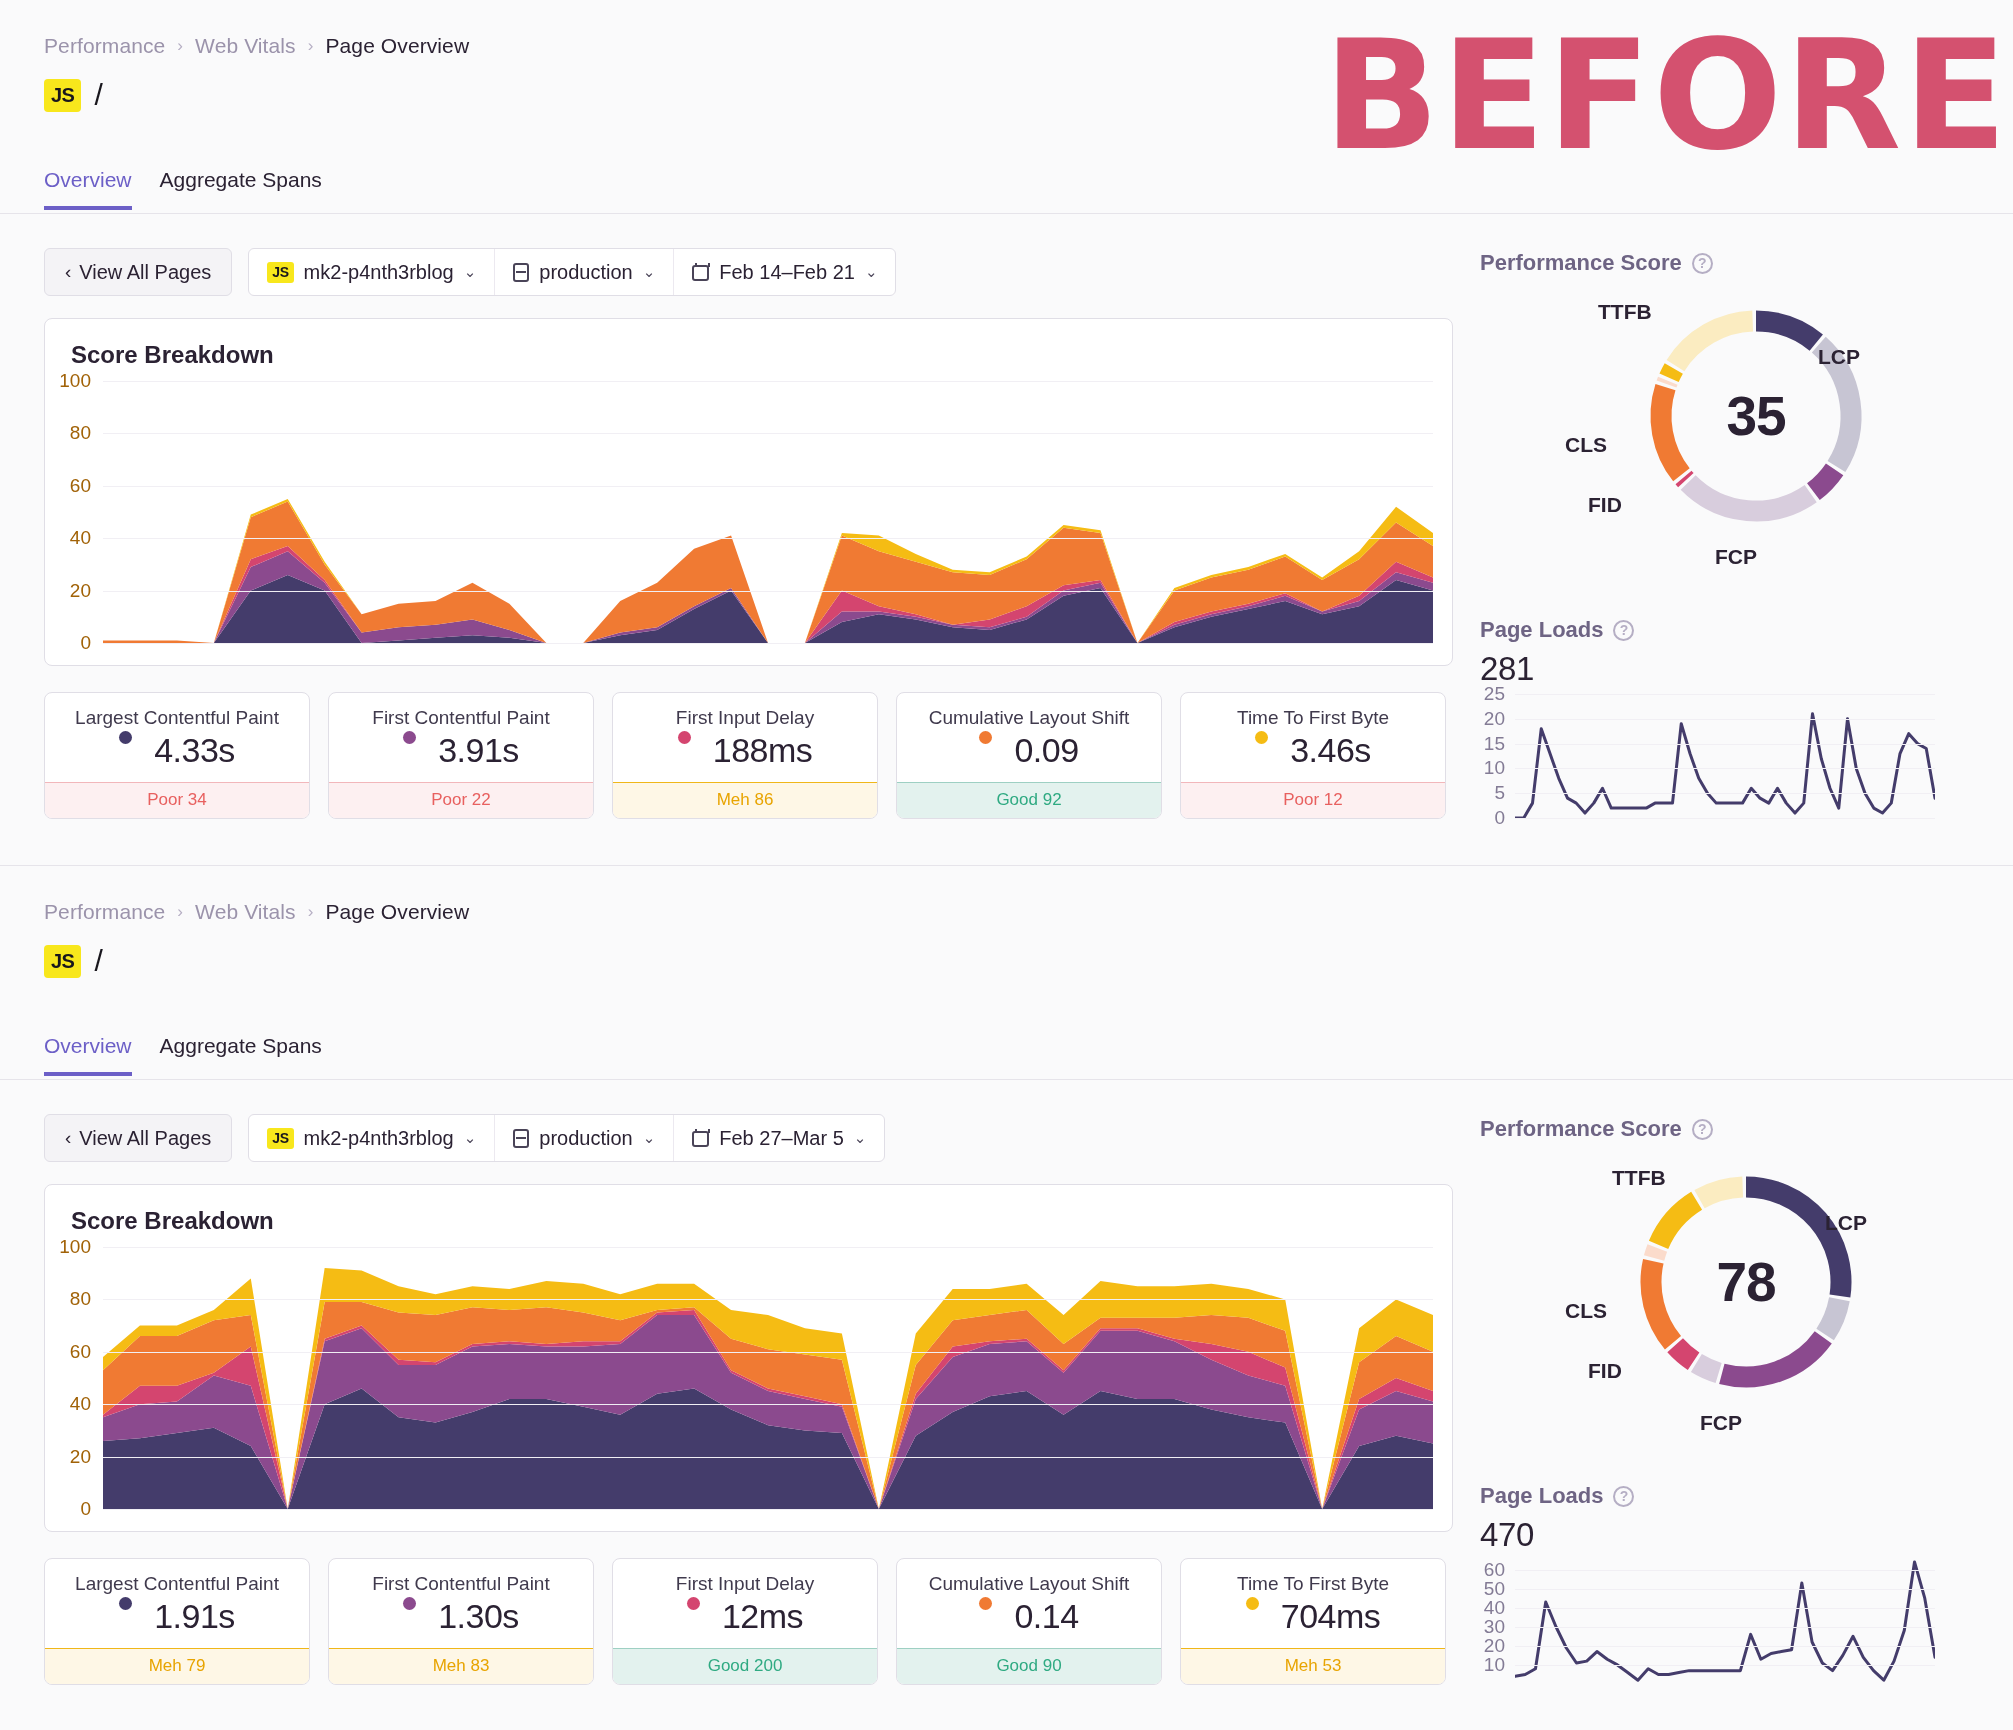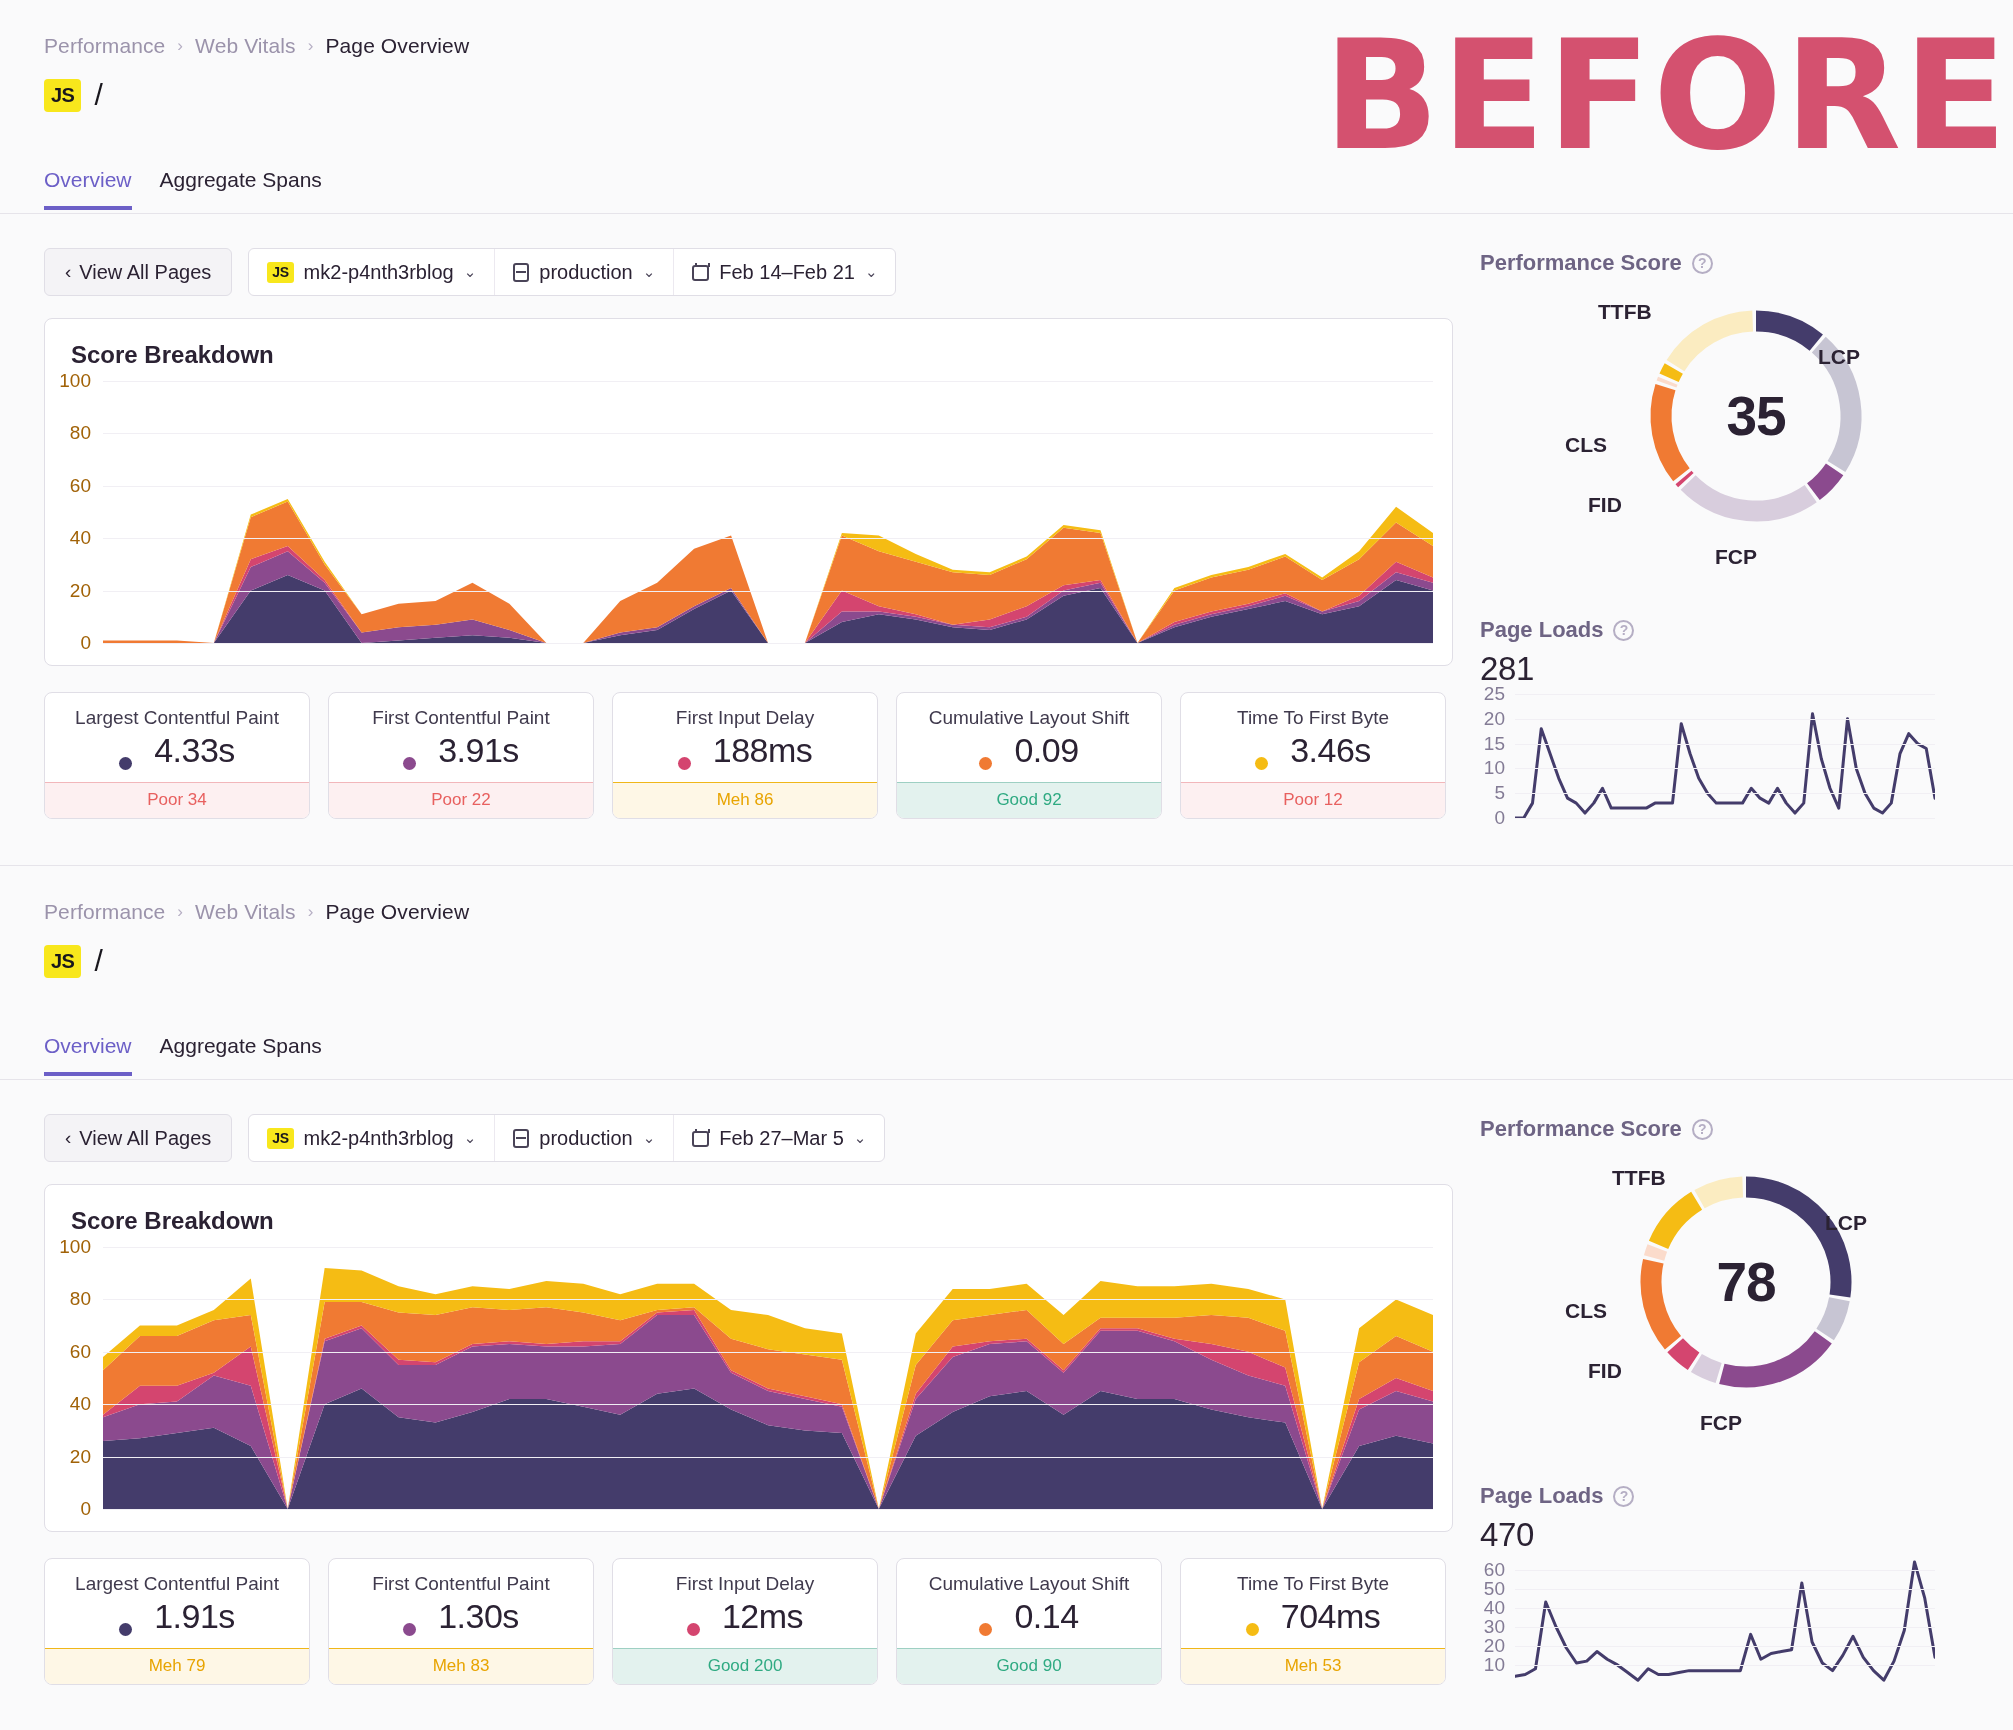--- a/index.html
+++ b/index.html
@@ -93,21 +93,21 @@
   }
   .gridline { position: absolute; left: 0; right: 0; height: 1px; background: #f1eff4; }
 
   
   .metrics { position: absolute; left: 44px; top: 692px; display: flex; gap: 18px; }
   .metric {
     width: 266px; background: #fff; border: 1px solid #e0dee6; border-radius: 8px; overflow: hidden;
   }
   .metric-body { padding: 14px 10px 12px 10px; text-align: center; }
   .metric-name { font-size: 19px; color: #403a4d; margin-bottom: 2px; }
-  .metric-val { font-size: 34px; color: #2b2233; display: flex; align-items: flex-end; justify-content: center; gap: 22px; letter-spacing: -.5px; }
+  .metric-val { font-size: 34px; color: #2b2233; display: flex; align-items: flex-start; justify-content: center; gap: 22px; letter-spacing: -.5px; }
   .dot { width: 13px; height: 13px; border-radius: 50%; display: inline-block; }
   .metric-foot { font-size: 17px; text-align: center; padding: 7px 0 8px 0; border-top: 1px solid; }
   .foot-poor { background: #fdf0f1; border-color: #f2b7bb; color: #e8605f; }
   .foot-meh  { background: #fef7e6; border-color: #f0b719; color: #e8a400; }
   .foot-good { background: #e3f2ee; border-color: #9ed0c3; color: #2faa82; }
 
   
   .rc-title {
     position: absolute; font-size: 22px; font-weight: bold; color: #6e6484;
     display: flex; align-items: center; gap: 10px;

